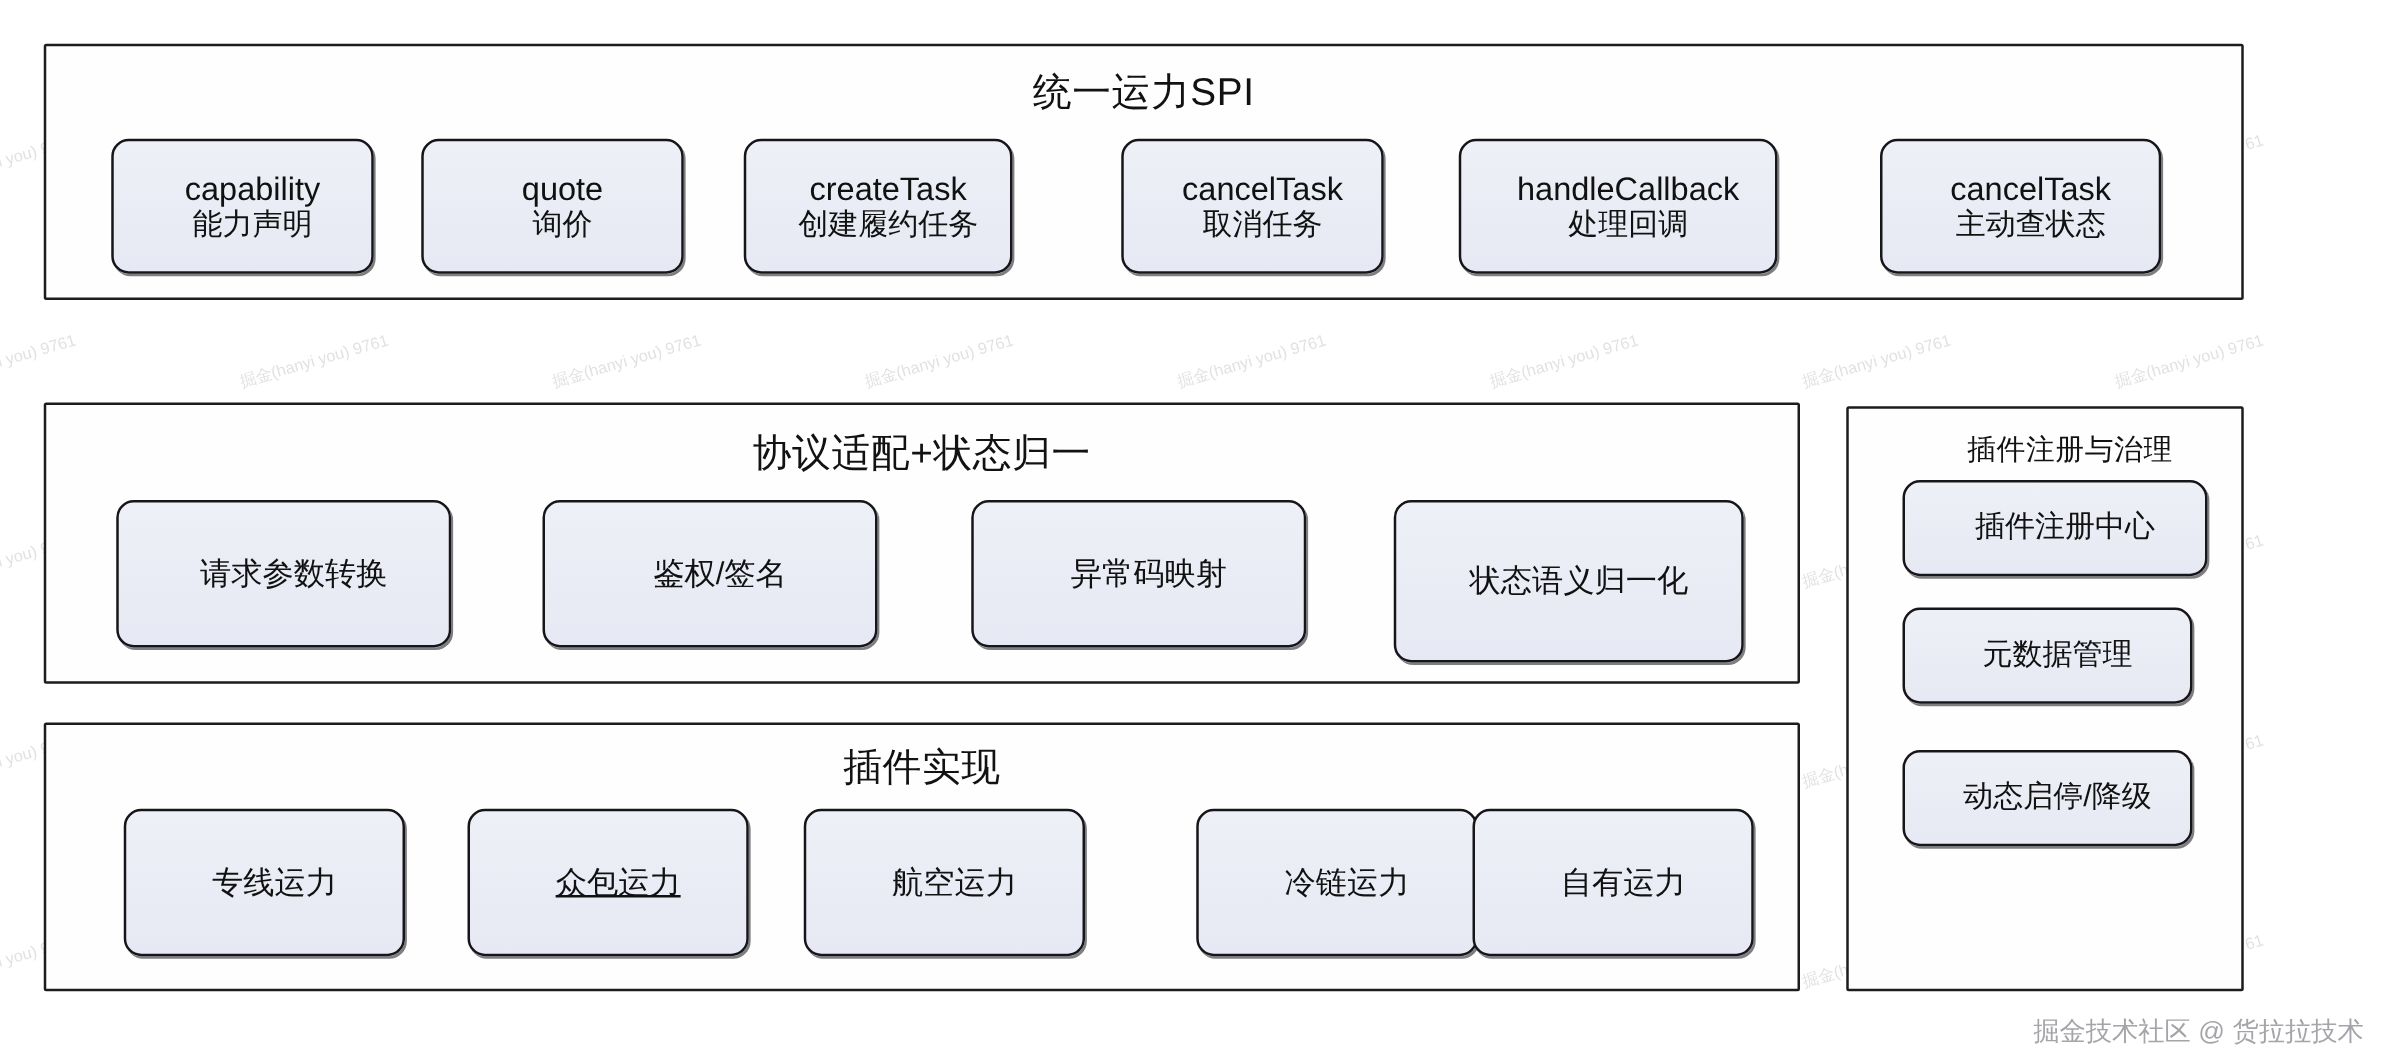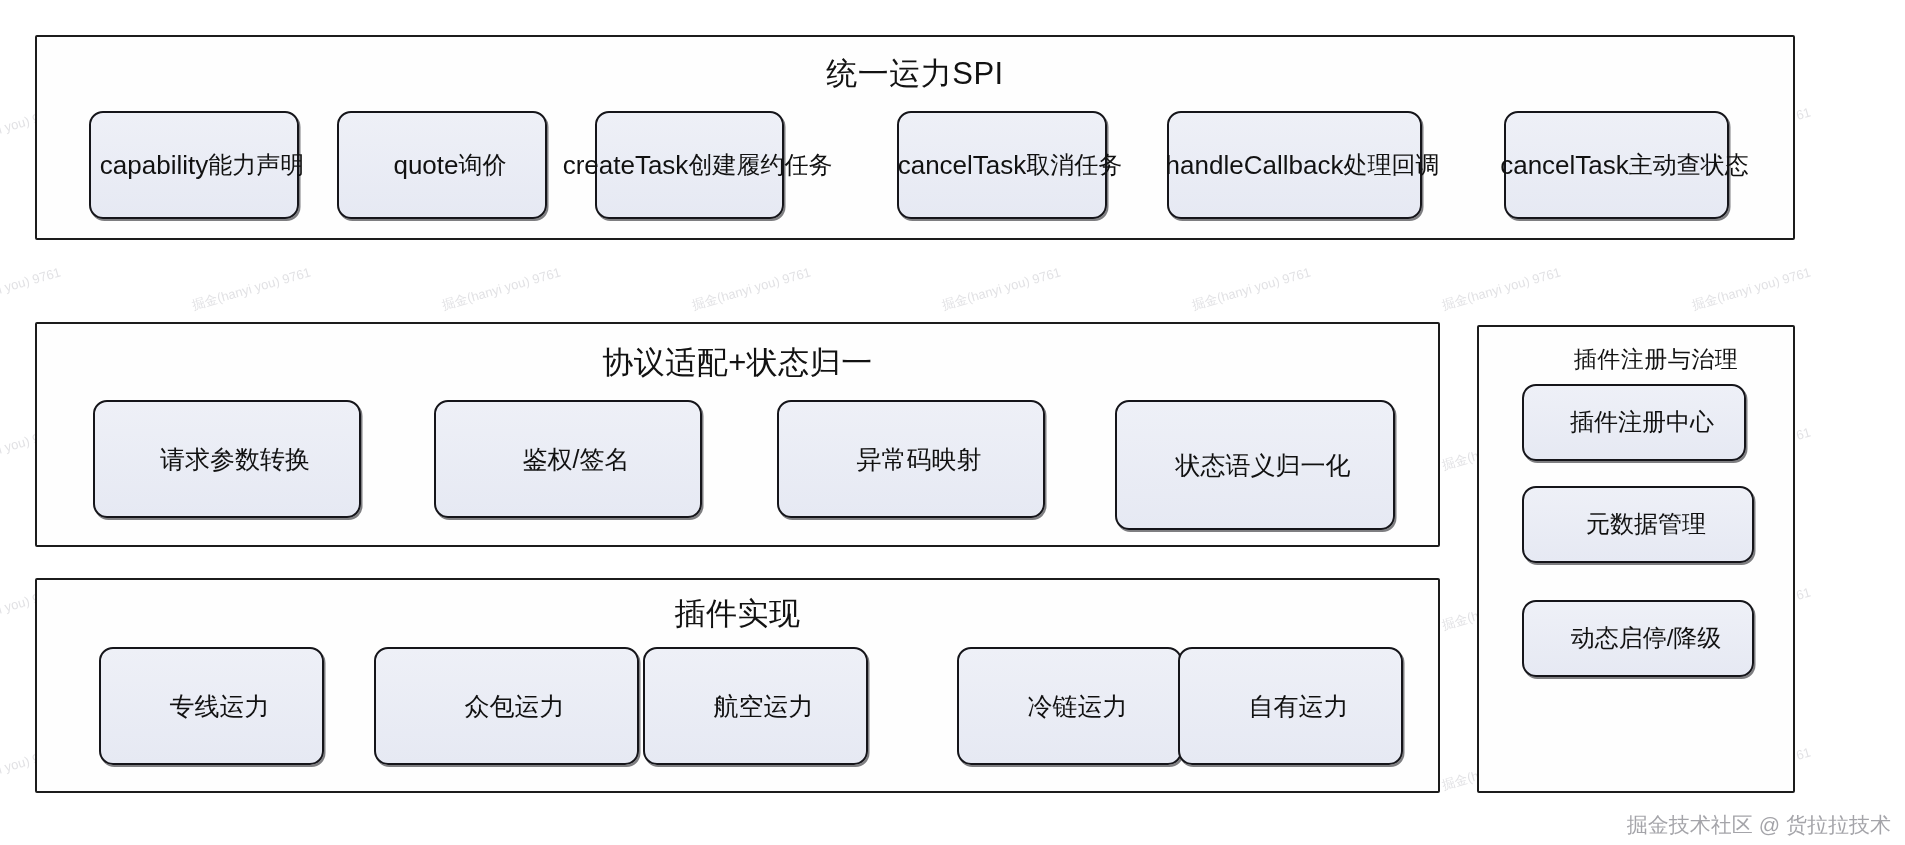--- a/index.html
+++ b/index.html
@@ -51,20 +51,21 @@
   }
 
   
   .node {
     position: absolute;
     box-sizing: border-box;
     border: 2.5px solid #15151a;
     border-radius: 14px;
     background: linear-gradient(180deg, #eef0f7 0%, #e6e9f3 100%);
     display: flex;
+    flex-direction: column;
     align-items: center;
     justify-content: center;
     text-align: right;
     box-shadow: 1.5px 2px 0 rgba(20,20,25,0.55);
     padding-left: 16px;
   }
   .node .line-en {
     font-size: 26px;
     line-height: 1.16;
     color: #111111;
@@ -160,21 +161,21 @@
     <div class="node" id="spi-node-0" style="left:52px; top:74px; width:210px; height:108px;">
       <span class="line-en">capability</span>
       <span class="line-cn">能力声明</span>
     </div>
 
     <div class="node" id="spi-node-1" style="left:300px; top:74px; width:210px; height:108px;">
       <span class="line-en">quote</span>
       <span class="line-cn">询价</span>
     </div>
 
-    <div class="node" id="spi-node-2" style="left:558px; top:74px; width:189px; height:108px;">
+    <div class="node" id="spi-node-2" style="left:558px; top:74px; width:215px; height:108px;">
       <span class="line-en">createTask</span>
       <span class="line-cn">创建履约任务</span>
     </div>
 
     <div class="node" id="spi-node-3" style="left:860px; top:74px; width:210px; height:108px;">
       <span class="line-en">cancelTask</span>
       <span class="line-cn">取消任务</span>
     </div>
 
     <div class="node" id="spi-node-4" style="left:1130px; top:74px; width:255px; height:108px;">
@@ -208,41 +209,41 @@
     </div>
   </div>
 
   <div class="section-frame" id="frame-plugin-impl" style="left:35px; top:578px; width:1405px; height:215px;">
     <div class="section-title" style="top:13px;">插件实现</div>
 
     <div class="node single" id="impl-node-0" style="left:62px; top:67px; width:225px; height:118px;">
       <span class="line-cn">专线运力</span>
     </div>
 
-    <div class="node single" id="impl-node-1" style="left:337px; top:67px; width:265px; height:118px;">
+    <div class="node single" id="impl-node-1" style="left:337px; top:67px; width:225px; height:118px;text-decoration:underline;">
       <span class="line-cn">众包运力</span>
     </div>
 
     <div class="node single" id="impl-node-2" style="left:606px; top:67px; width:225px; height:118px;">
       <span class="line-cn">航空运力</span>
     </div>
 
     <div class="node single" id="impl-node-3" style="left:920px; top:67px; width:225px; height:118px;">
       <span class="line-cn">冷链运力</span>
     </div>
 
     <div class="node single" id="impl-node-4" style="left:1141px; top:67px; width:225px; height:118px;">
       <span class="line-cn">自有运力</span>
     </div>
   </div>
 
   <div class="section-frame" id="frame-governance" style="left:1477px; top:325px; width:318px; height:468px;">
     <div class="section-title small" style="top:17px;padding-left:40px;">插件注册与治理</div>
 
-    <div class="node side" id="gov-node-0" style="left:43px; top:57px; width:224px; height:77px;">
+    <div class="node side" id="gov-node-0" style="left:43px; top:57px; width:244px; height:77px;">
       <span class="line-cn">插件注册中心</span>
     </div>
 
     <div class="node side" id="gov-node-1" style="left:43px; top:159px; width:232px; height:77px;">
       <span class="line-cn">元数据管理</span>
     </div>
 
     <div class="node side" id="gov-node-2" style="left:43px; top:273px; width:232px; height:77px;">
       <span class="line-cn">动态启停/降级</span>
     </div>

